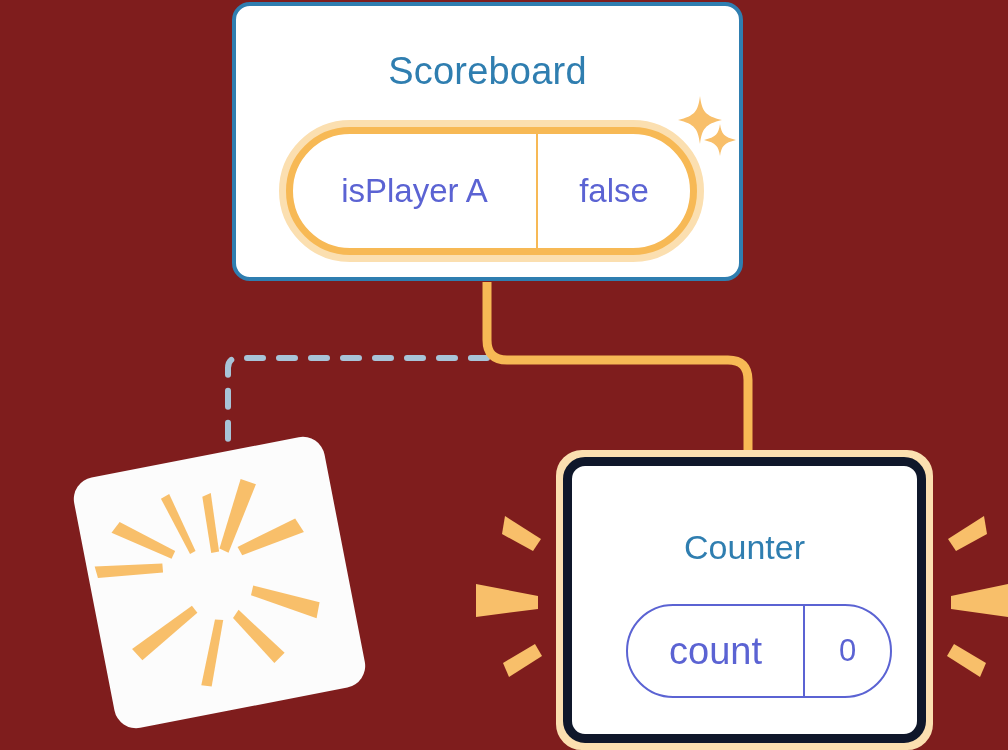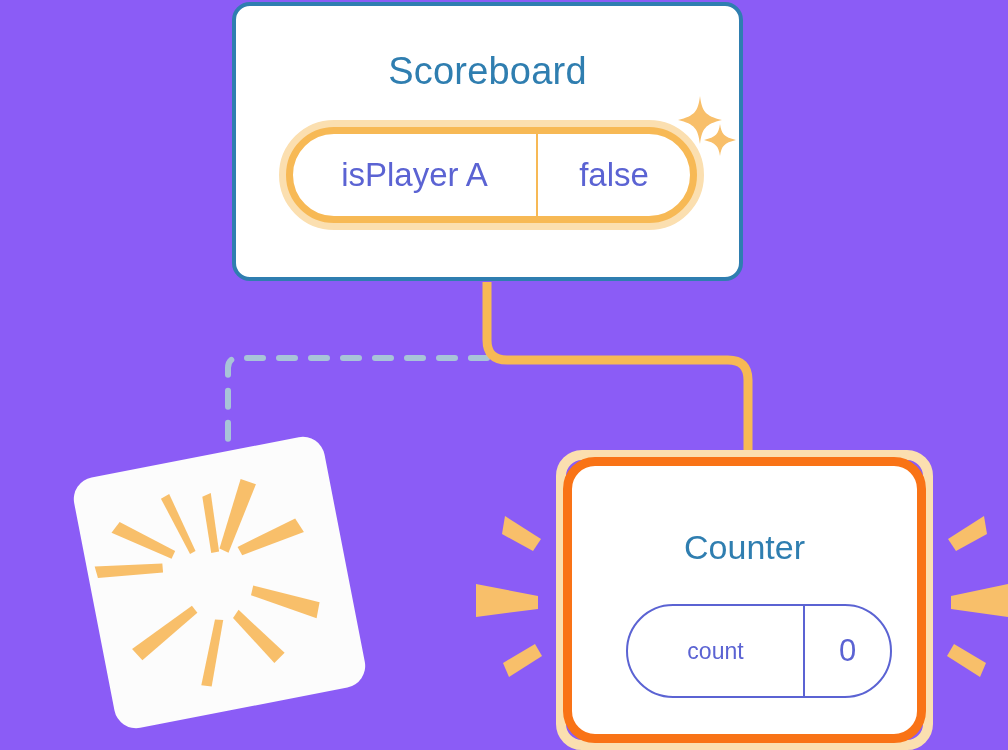--- a/index.html
+++ b/index.html
@@ -7,21 +7,21 @@
     padding: 0;
     background: #4d6a72;
   }
   body {
     font-family: "Liberation Sans", sans-serif;
   }
   #stage {
     position: relative;
     width: 1008px;
     height: 750px;
-    background: #8b5cf6;
+    background: #7f1d1d;
     overflow: hidden;
   }
 
   
   .scoreboard-card {
     position: absolute;
     left: 232px;
     top: 2px;
     width: 511px;
     height: 279px;
@@ -41,21 +41,21 @@
     font-size: 38px;
     letter-spacing: 0.2px;
   }
 
   
   .glow-pill-wrap {
     position: absolute;
     left: 43px;
     top: 114px;
     width: 425px;
-    height: 110px;
+    height: 142px;
   }
   .glow-pill-outer {
     position: absolute;
     inset: 0;
     border: 10px solid #fbdfb0;
     border-radius: 999px;
     box-sizing: border-box;
   }
   .glow-pill-inner {
     position: absolute;
@@ -110,22 +110,22 @@
     border: 10px solid #fbdfb0;
     border-radius: 26px;
     box-sizing: border-box;
   }
   .counter-body {
     position: absolute;
     left: 7px;
     top: 7px;
     right: 7px;
     bottom: 7px;
-    border: 9px solid #f97316;
-    border-radius: 32px;
+    border: 9px solid #0f172a;
+    border-radius: 22px;
     background: #ffffff;
     box-sizing: border-box;
   }
   .counter-title {
     position: absolute;
     top: 62px;
     left: 0;
     width: 100%;
     text-align: center;
     color: #2f7eb0;
@@ -143,21 +143,21 @@
     display: flex;
     align-items: stretch;
     background: #ffffff;
   }
   .count-pill .cell-key {
     flex: 0 0 175px;
     display: flex;
     align-items: center;
     justify-content: center;
     color: #5b63d3;
-    font-size: 23px;
+    font-size: 38px;
     border-right: 2px solid #5b63d3;
   }
   .count-pill .cell-val {
     flex: 1;
     display: flex;
     align-items: center;
     justify-content: center;
     color: #5b63d3;
     font-size: 31px;
   }

